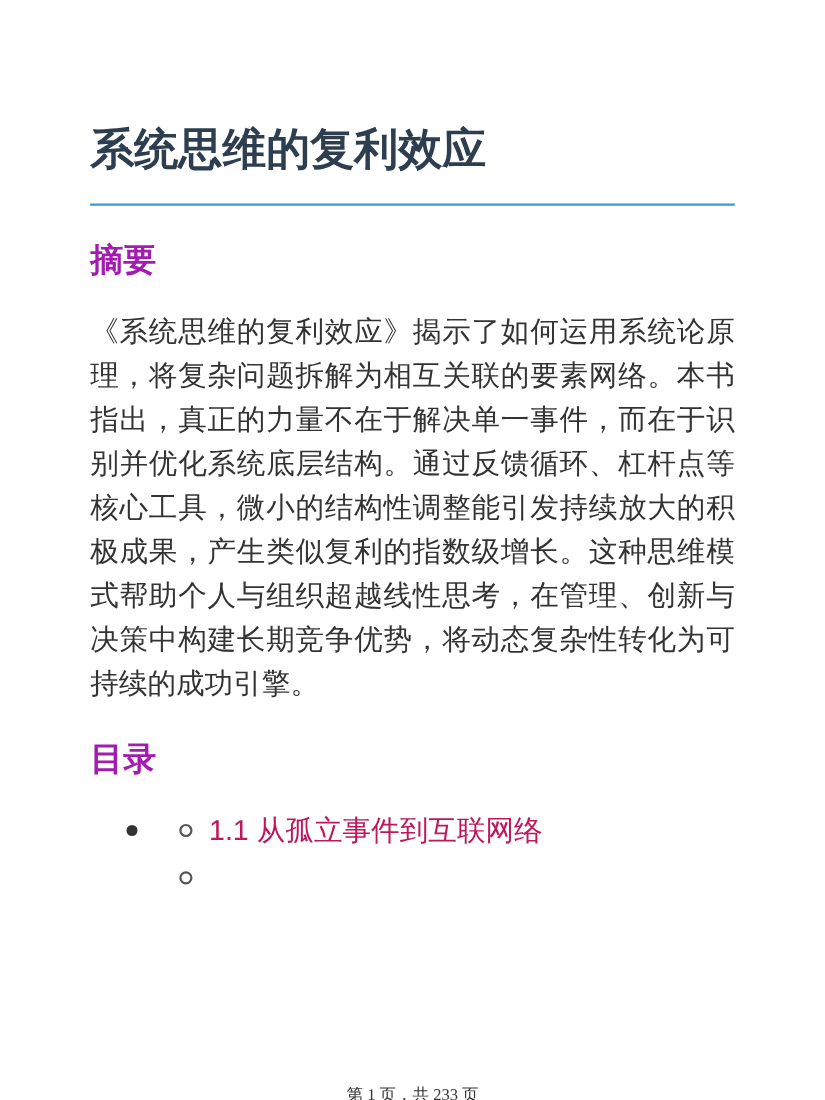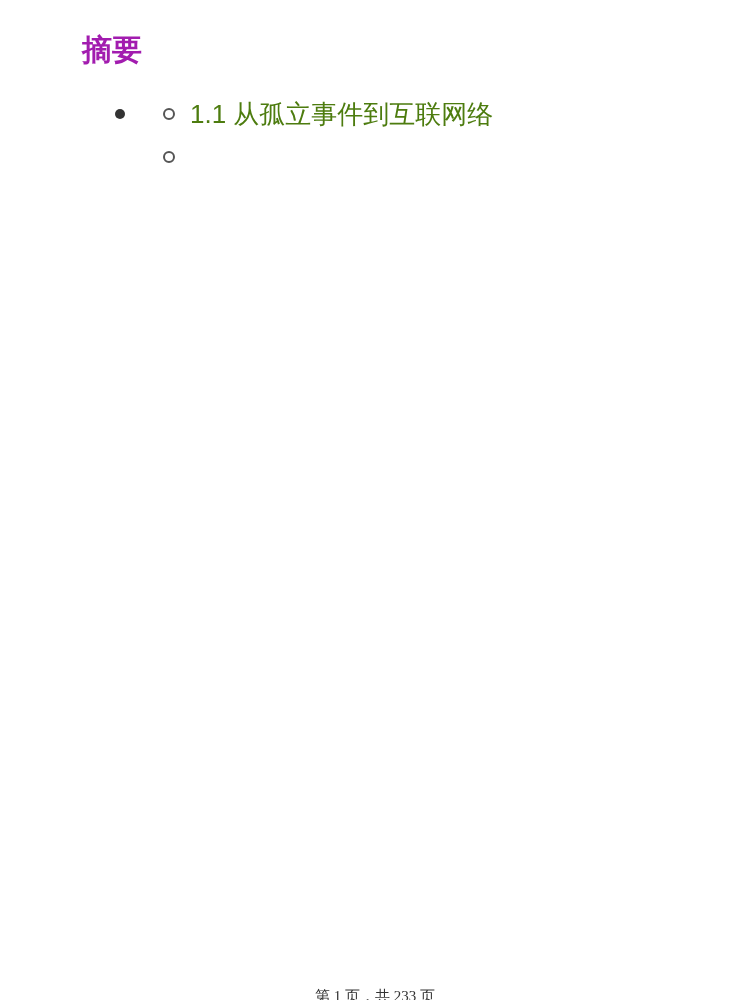--- a/index.html
+++ b/index.html
@@ -70,21 +70,21 @@
     margin: 18px 0 0 0;
     padding: 0;
     list-style: none;
   }
 
   ul.toc-sections li {
     position: relative;
     padding-left: 53px; 
     font-size: 26px;
     line-height: 40px;
-    color: #4d7c0f;
+    color: #be185d;
   }
 
   ul.toc-sections li + li { margin-top: 3px; }
 
   .bullet-circle {
     position: absolute;
     left: 26px;
     top: 14px;
     width: 8px;
     height: 8px;
@@ -105,24 +105,27 @@
     line-height: 18px;
     color: #333333;
   }
 </style>
 </head>
 <body>
 
 <div class="page">
   <div class="content">
 
+    <h1 class="doc-title">系统思维的复利效应</h1>
 
     <h2 class="section-heading">摘要</h2>
 
+    <p class="abstract-text">《系统思维的复利效应》揭示了如何运用系统论原理，将复杂问题拆解为相互关联的要素网络。本书指出，真正的力量不在于解决单一事件，而在于识别并优化系统底层结构。通过反馈循环、杠杆点等核心工具，微小的结构性调整能引发持续放大的积极成果，产生类似复利的指数级增长。这种思维模式帮助个人与组织超越线性思考，在管理、创新与决策中构建长期竞争优势，将动态复杂性转化为可持续的成功引擎。</p>
 
+    <h2 class="section-heading">目录</h2>
 
     <ul class="toc-list">
       <li class="toc-chapter">
         <span class="bullet-disc"></span>
         <ul class="toc-sections">
           <li>
             <span class="bullet-circle"></span>
             <span>1.1 从孤立事件到互联网络</span>
           </li>
           <li>

